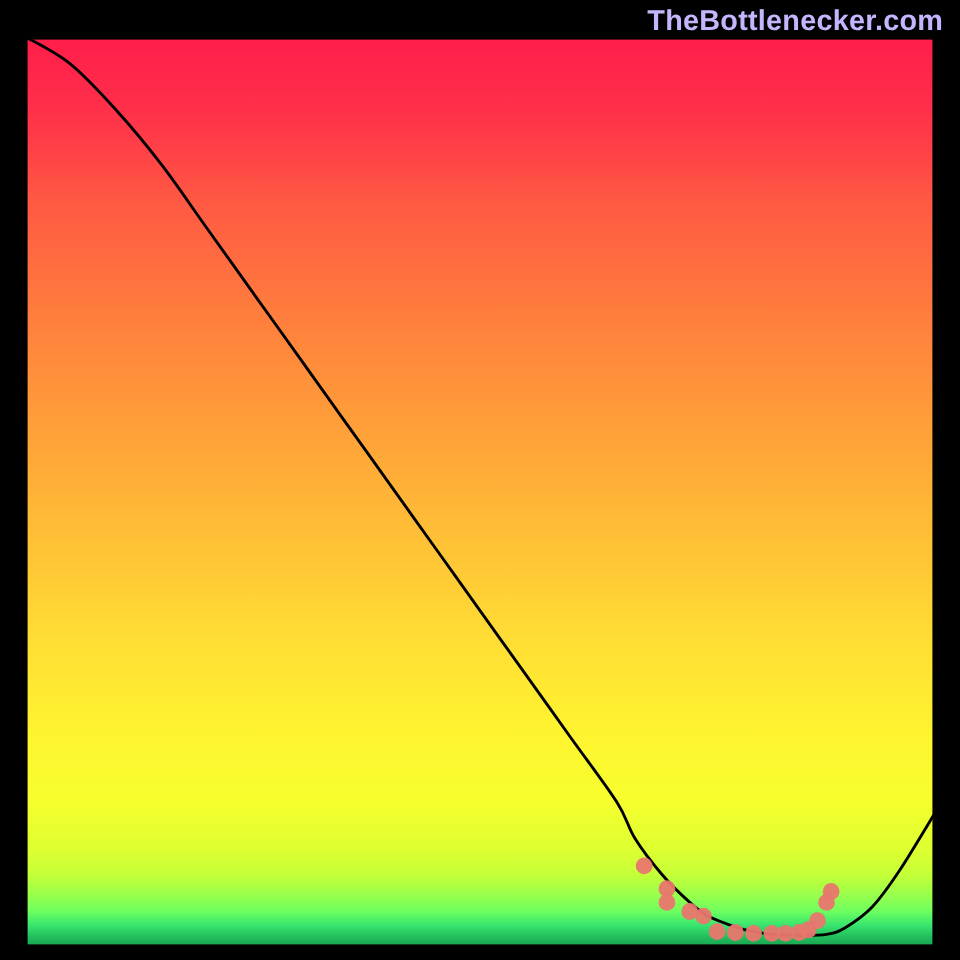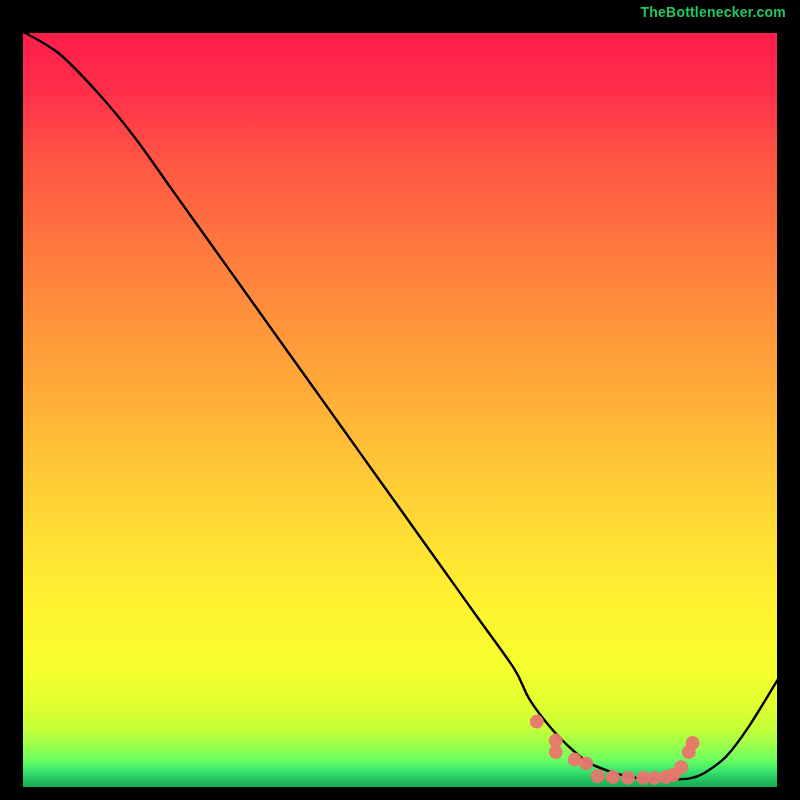--- a/index.html
+++ b/index.html
@@ -14,22 +14,22 @@
   .stage {
     position: relative;
     width: 800px;
     height: 800px;
     background: #000;
   }
   .watermark {
     position: absolute;
     top: 4px;
     right: 14px;
-    color: #22c55e;
-    font-size: 14px;
+    color: #c4b5fd;
+    font-size: 24px;
     font-weight: 600;
     letter-spacing: 0.2px;
     user-select: none;
   }
   .plot-frame {
     position: absolute;
     left: 20px;
     top: 30px;
     width: 760px;
     height: 760px;

